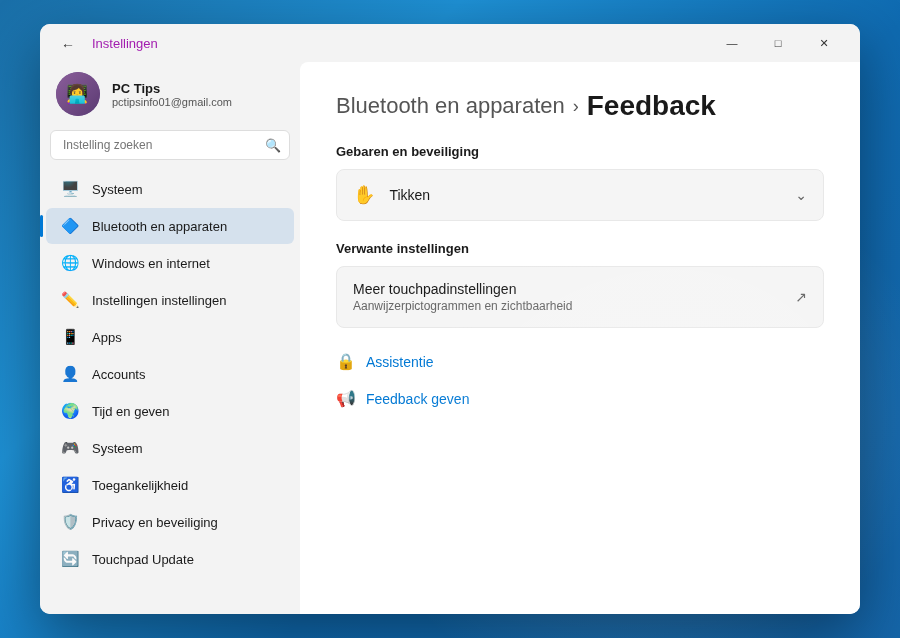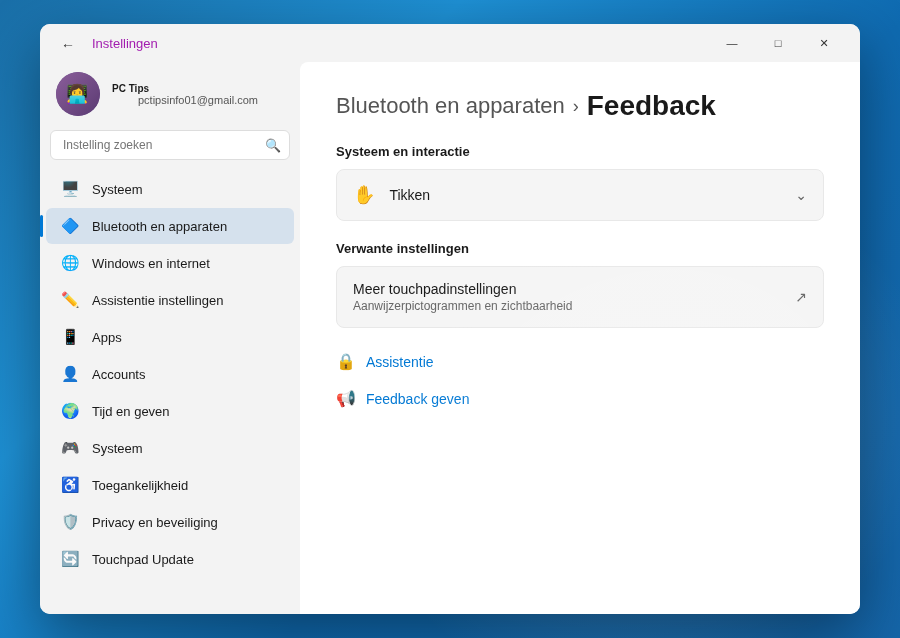--- a/index.html
+++ b/index.html
@@ -138,29 +138,28 @@
       justify-content: center;
       font-size: 18px;
     }
 
     .user-info {
       display: flex;
       flex-direction: column;
     }
 
     .user-name {
-      font-size: 10px;
+      font-size: 13px;
       font-weight: 600;
       color: #1a1a1a;
     }
 
     .user-email {
       font-size: 11px;
       color: #555;
-      margin-left: 26px;
     }
 
     .search-box {
       margin: 0 10px 10px 10px;
       position: relative;
     }
 
     .search-input {
       width: 100%;
       padding: 7px 32px 7px 12px;
@@ -385,21 +384,21 @@
           <div class="nav-item active">
       <span class="nav-icon">🔷</span>
       <span>Bluetooth en apparaten</span>
     </div>
           <div class="nav-item">
       <span class="nav-icon">🌐</span>
       <span>Windows en internet</span>
     </div>
           <div class="nav-item">
       <span class="nav-icon">✏️</span>
-      <span>Assistentie instellingen</span>
+      <span>Instellingen instellingen</span>
     </div>
           <div class="nav-item">
       <span class="nav-icon">📱</span>
       <span>Apps</span>
     </div>
           <div class="nav-item">
       <span class="nav-icon">👤</span>
       <span>Accounts</span>
     </div>
           <div class="nav-item">
@@ -425,21 +424,21 @@
         </div>
     </div>
 
     <div class="content">
       <div class="breadcrumb">
         <span class="breadcrumb-parent">Bluetooth en apparaten</span>
         <span class="breadcrumb-sep">›</span>
         <span class="breadcrumb-current">Feedback</span>
       </div>
 
-      <div class="section-title">Systeem en interactie</div>
+      <div class="section-title">Gebaren en beveiliging</div>
       <div class="card">
         <div class="card-row">
           <span class="card-row-icon">✋</span>
           <span class="card-row-label">Tikken</span>
           <span class="card-row-chevron">⌄</span>
         </div>
       </div>
 
       <div class="section-title">Verwante instellingen</div>
       <div class="related-card">

